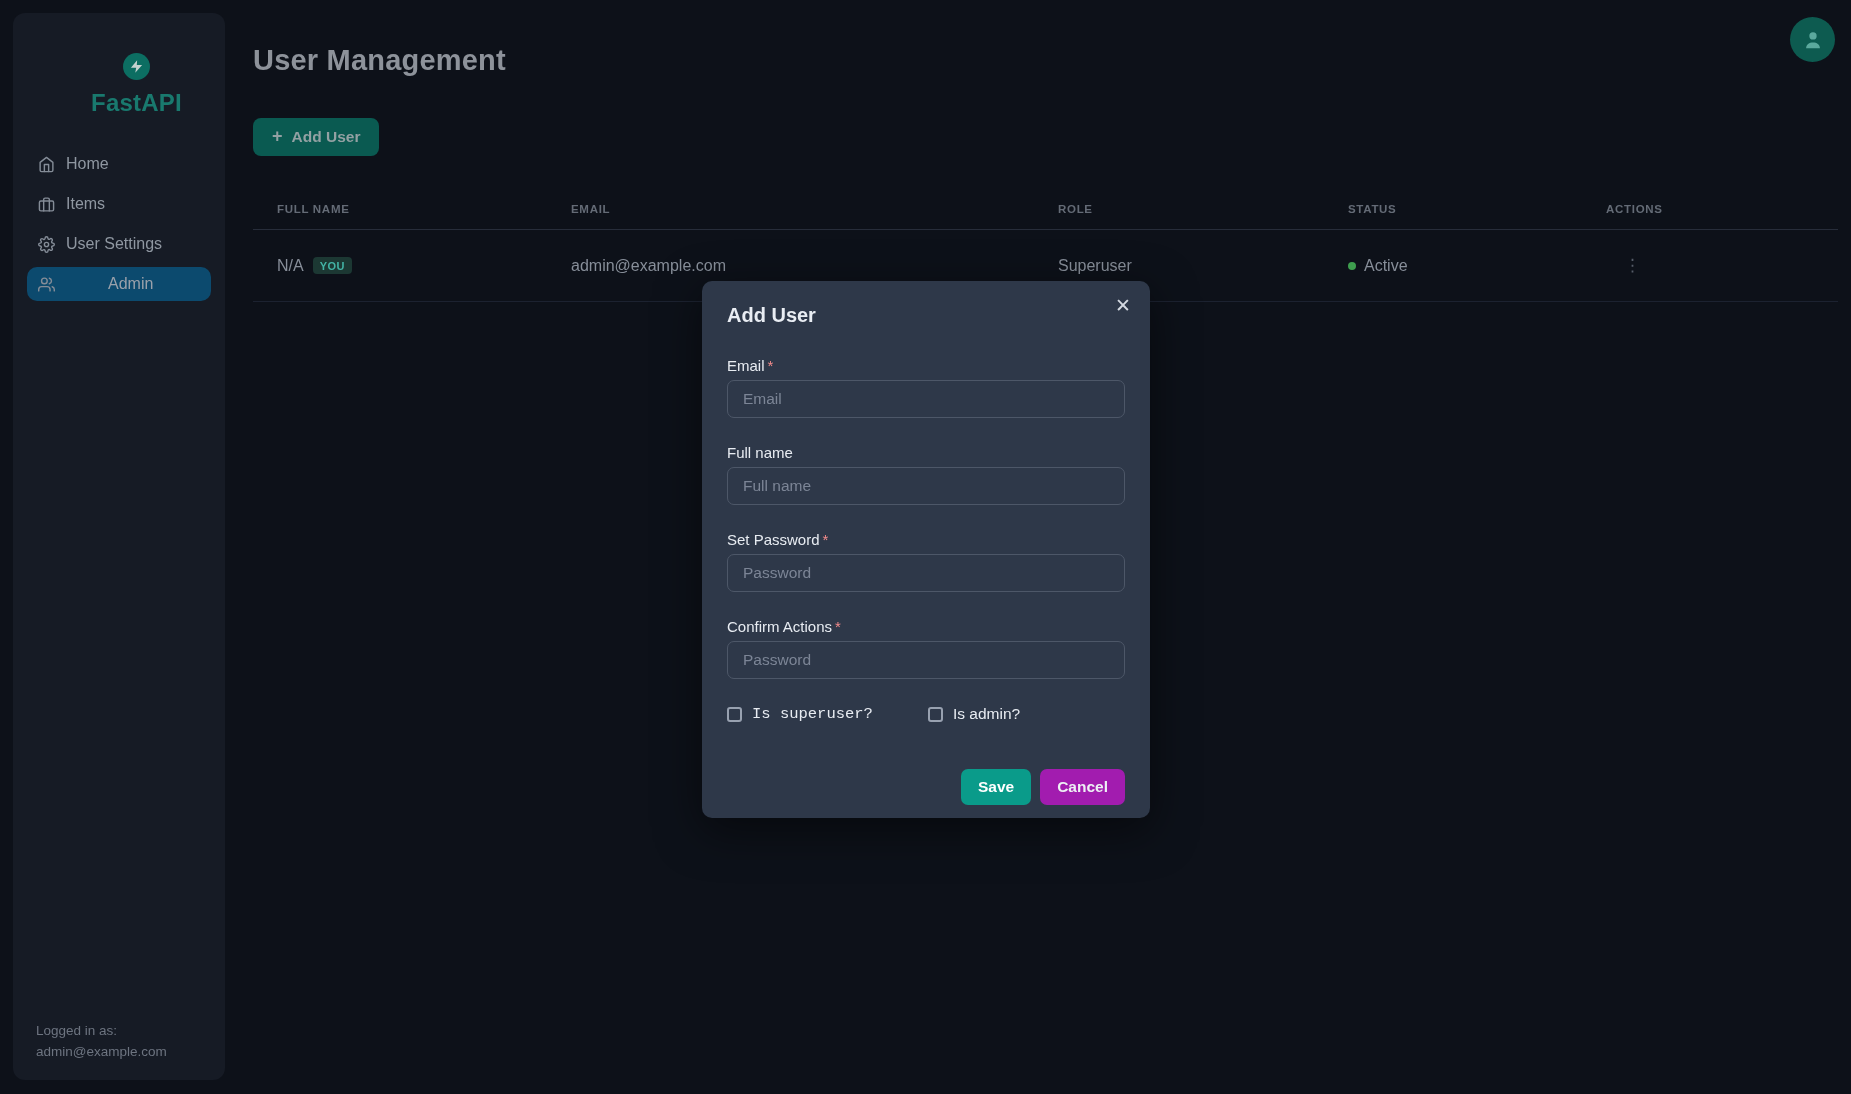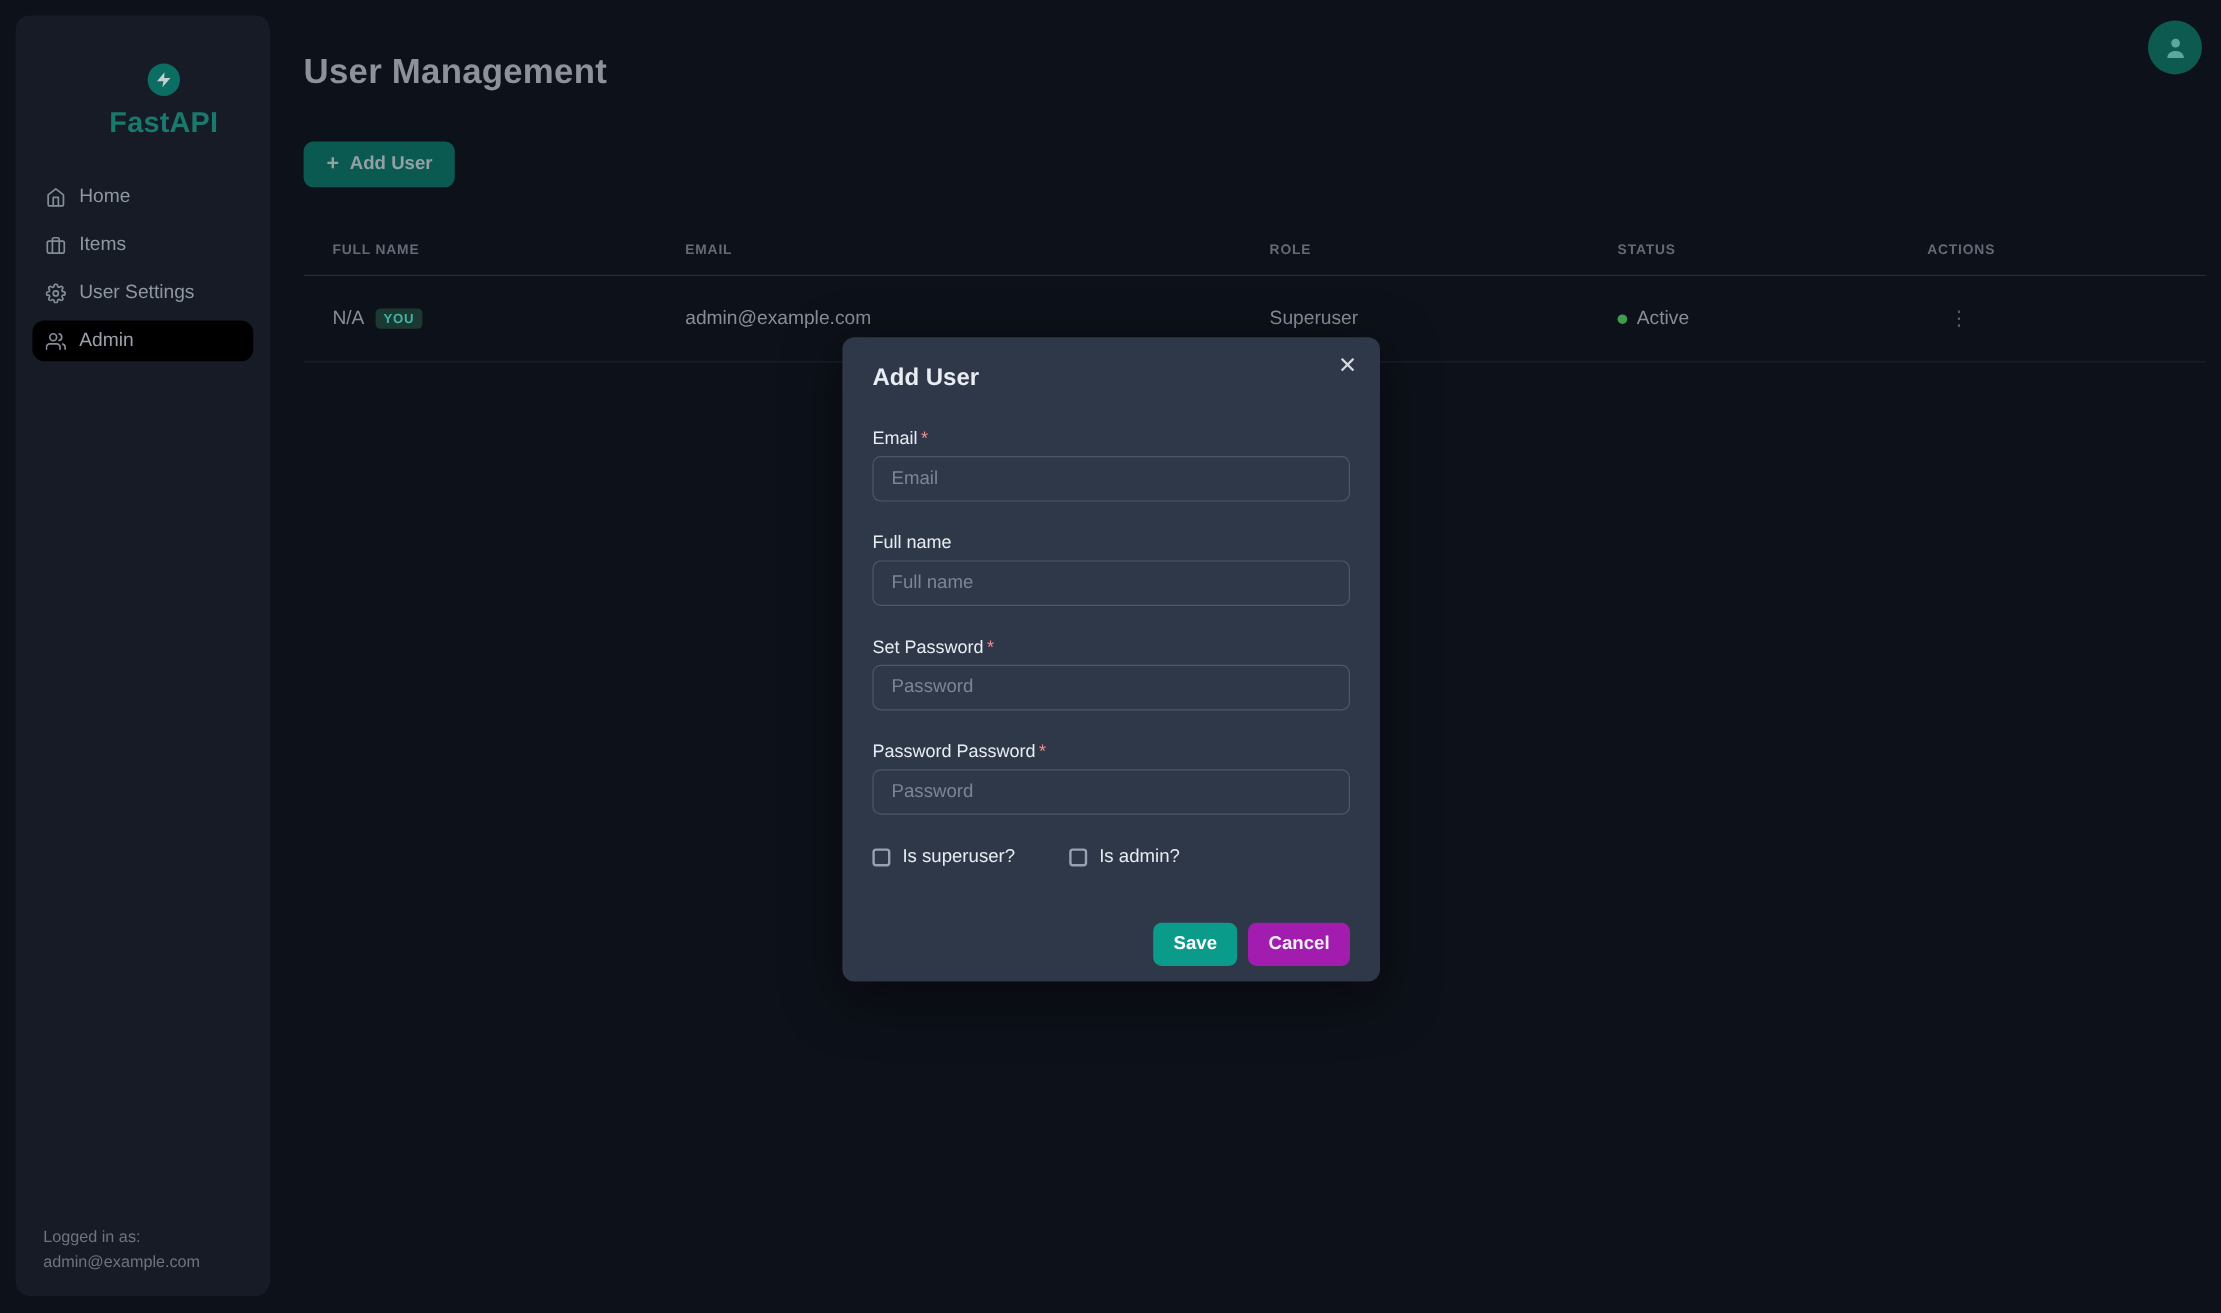--- a/index.html
+++ b/index.html
@@ -22,21 +22,21 @@
     display: flex; align-items: center; justify-content: center; flex: 0 0 auto;
   }
   .logo-mark svg { width: 15px; height: 15px; fill: #c3d2cf; }
   .logo-text { color: #19796e; font-size: 24px; font-weight: bold; letter-spacing: 0.2px; }
 
   .nav { margin: 30px 14px 0 14px; display: flex; flex-direction: column; gap: 6px; }
   .nav-item {
     display: flex; align-items: center; height: 34px; padding: 0 11px;
     border-radius: 10px; color: #8f97a1; font-size: 16px; cursor: pointer;
   }
-  .nav-item.active { background: #000000; color: #9aa1ab; }
+  .nav-item.active { background: #0c4a6e; color: #9aa1ab; gap: 42px; }
   .nav-item svg { width: 17px; height: 17px; stroke: #848c97; stroke-width: 2;
     fill: none; stroke-linecap: round; stroke-linejoin: round; flex: 0 0 auto; }
   .nav-item .nav-label { margin-left: 11px; }
 
   .logged-in {
     position: absolute; left: 23px; bottom: 18px;
     font-size: 13.5px; line-height: 21px; color: #6d7480;
   }
 
   
@@ -103,21 +103,21 @@
   .req { color: #f48b8b; margin-left: 3px; }
   .form-input {
     width: 100%; height: 38px; background: transparent;
     border: 1px solid #4d5768; border-radius: 7px; padding: 0 15px;
     color: #e8ecf2; font-size: 15.5px; font-family: inherit; outline: none;
   }
   .form-input::placeholder { color: #7c8596; }
 
   .cb-row { display: flex; margin-top: 2px; }
   .cb-item { display: flex; align-items: center; cursor: pointer; }
-  .cb-item:first-child { width: 164px; }
+  .cb-item:first-child { width: 201px; font-family: Liberation Mono, monospace; }
   .cb-box {
     width: 15px; height: 15px; border: 2px solid #98a1b0; border-radius: 3px;
     margin-right: 10px; flex: 0 0 auto;
   }
   .cb-label { color: #e8ecf2; font-size: 15.5px; }
 
   .modal-footer { display: flex; justify-content: flex-end; gap: 9px; margin-top: 46px; }
   .btn { height: 36px; border: none; border-radius: 7px; cursor: pointer;
     font-size: 15.5px; font-weight: bold; font-family: inherit; padding: 0 17px; }
   .btn-save { background: #0a9b8a; color: #ffffff; }
@@ -231,21 +231,21 @@
           <label class="form-label"><span>Full name</span></label>
           <input class="form-input" type="text" placeholder="Full name" style="">
         </div>
 
         <div class="form-group">
           <label class="form-label"><span>Set Password</span><span class="req">*</span></label>
           <input class="form-input" type="password" placeholder="Password" style="">
         </div>
 
         <div class="form-group">
-          <label class="form-label"><span>Password Password</span><span class="req">*</span></label>
+          <label class="form-label"><span>Confirm Actions</span><span class="req">*</span></label>
           <input class="form-input" type="password" placeholder="Password" style="">
         </div>
 
         <div class="cb-row">
           <div class="cb-item">
             <span class="cb-box"></span>
             <span class="cb-label">Is superuser?</span>
           </div>
           <div class="cb-item">
             <span class="cb-box"></span>

